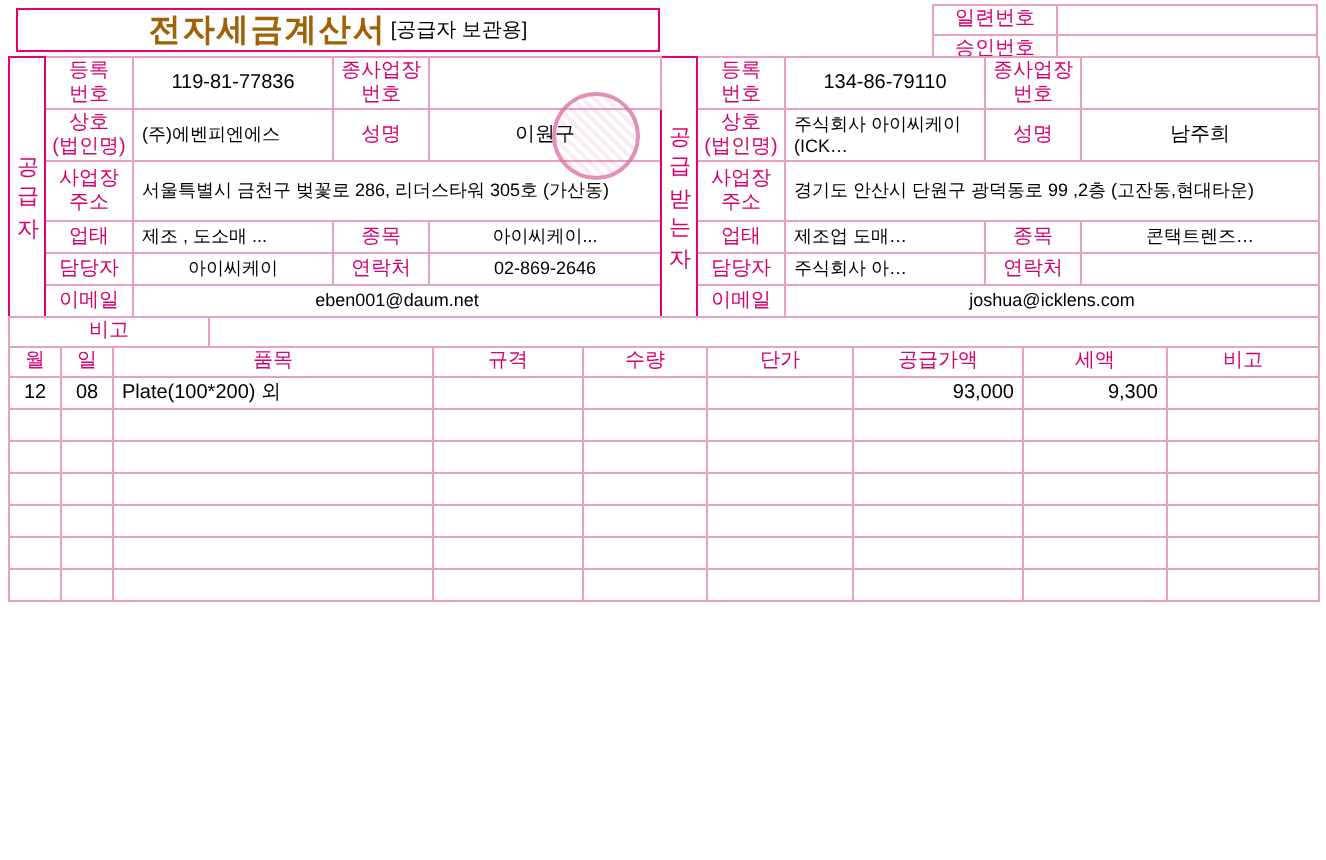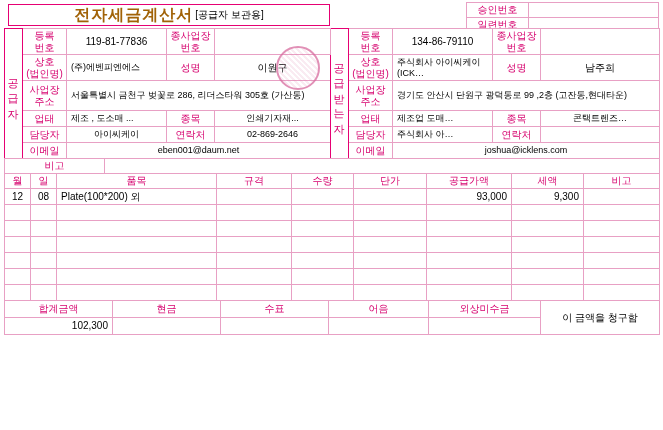--- a/index.html
+++ b/index.html
@@ -87,25 +87,25 @@
 
   <div class="hdr">
     <div class="title-box">
       <span class="title-main">전자세금계산서</span>
       <span class="title-sub">[공급자 보관용]</span>
     </div>
 
     <table class="hdr-right pink">
       <tbody>
           <tr>
+        <td class="cell lbl hdr-lbl">일련번호</td>
+        <td class="cell val hdr-val"></td>
+      </tr>
+      <tr>
         <td class="cell lbl hdr-lbl">승인번호</td>
-        <td class="cell val hdr-val"></td>
-      </tr>
-      <tr>
-        <td class="cell lbl hdr-lbl">일련번호</td>
         <td class="cell val hdr-val"></td>
       </tr>
     </tbody>
       </table>
   </div>
 
   <div class="main">
 
     <table class="pink" style="width:655px;table-layout:fixed;">
       <colgroup>
@@ -161,21 +161,21 @@
         <td class="cell lbl" style="height:30px">사업장<br>주소</td>
         <td class="cell val valL small" colspan="3">서울특별시  금천구  벚꽃로 286, 리더스타워  305호 (가산동)</td>
         <td class="cell lbl">사업장<br>주소</td>
         <td class="cell val valL small" colspan="3">경기도  안산시  단원구  광덕동로 99 ,2층 (고잔동,현대타운)</td>
       </tr>
 
       <tr>
         <td class="cell lbl" style="height:16px">업태</td>
         <td class="cell val valL small">제조 , 도소매 ...</td>
         <td class="cell lbl">종목</td>
-        <td class="cell val small">인쇄기자재...</td>
+        <td class="cell val small">아이씨케이...</td>
 
         <td class="cell lbl">업태</td>
         <td class="cell val valL small">제조업  도매…</td>
         <td class="cell lbl">종목</td>
         <td class="cell val small">콘택트렌즈…</td>
       </tr>
 
       <tr>
         <td class="cell lbl" style="height:16px">담당자</td>
         <td class="cell val small">아이씨케이</td>
@@ -310,42 +310,15 @@
         <td class="cell val"></td>
         <td class="cell val"></td>
         <td class="cell val"></td>
         <td class="cell val valR"></td>
         <td class="cell val valR"></td>
         <td class="cell val"></td>
       </tr>
     </tbody>
       </table>
 
-    <table class="pink" style="width:655px;table-layout:fixed;margin-top:-1px;">
-      <colgroup>
-        <col style="width:108px">
-          <col style="width:108px">
-          <col style="width:108px">
-        <col style="width:100px">
-          <col style="width:112px">
-          <col style="width:119px">
-      </colgroup>
-      <tbody>
-          <tr class="footrow">
-        <td class="cell lbl">합계금액</td>
-        <td class="cell lbl">현금</td>
-        <td class="cell lbl">수표</td>
-        <td class="cell lbl">어음</td>
-        <td class="cell lbl">외상미수금</td>
-        <td class="cell val chung" rowspan="2">이 금액을 청구함</td>
-      </tr>
-      <tr class="footrow">
-        <td class="cell val valR">102,300</td>
-        <td class="cell val valR"></td>
-        <td class="cell val valR"></td>
-        <td class="cell val valR"></td>
-        <td class="cell val valR"></td>
-      </tr>
-    </tbody>
-      </table>
 
   </div>
 </div>
 
 </body></html>

